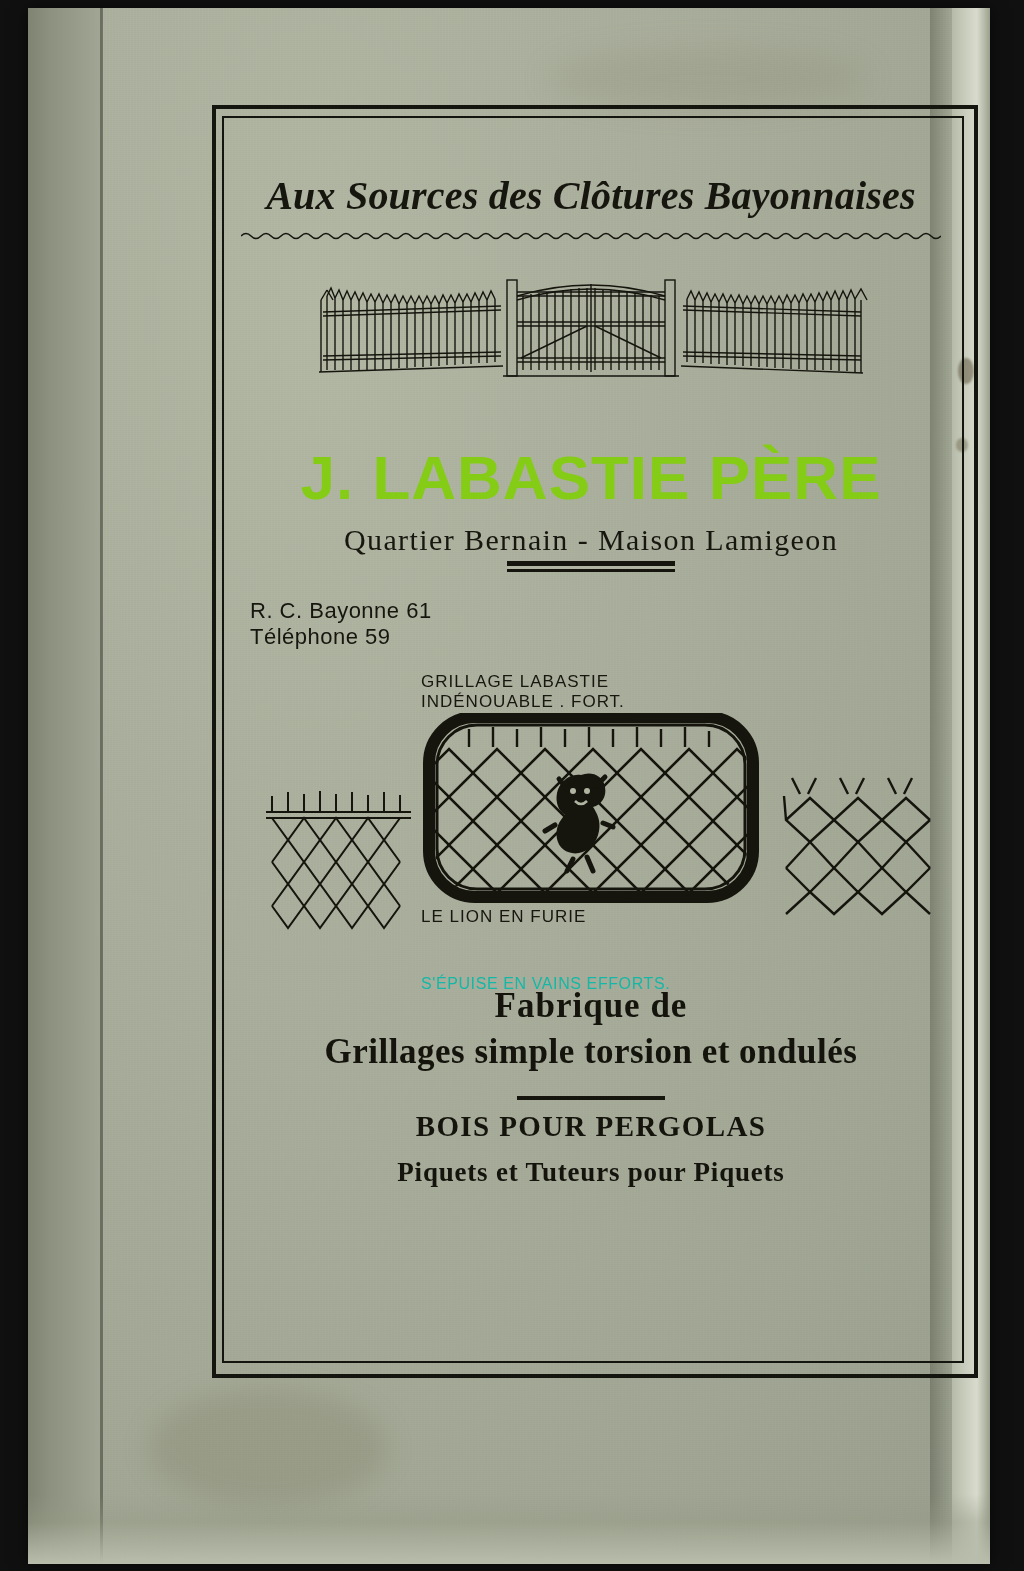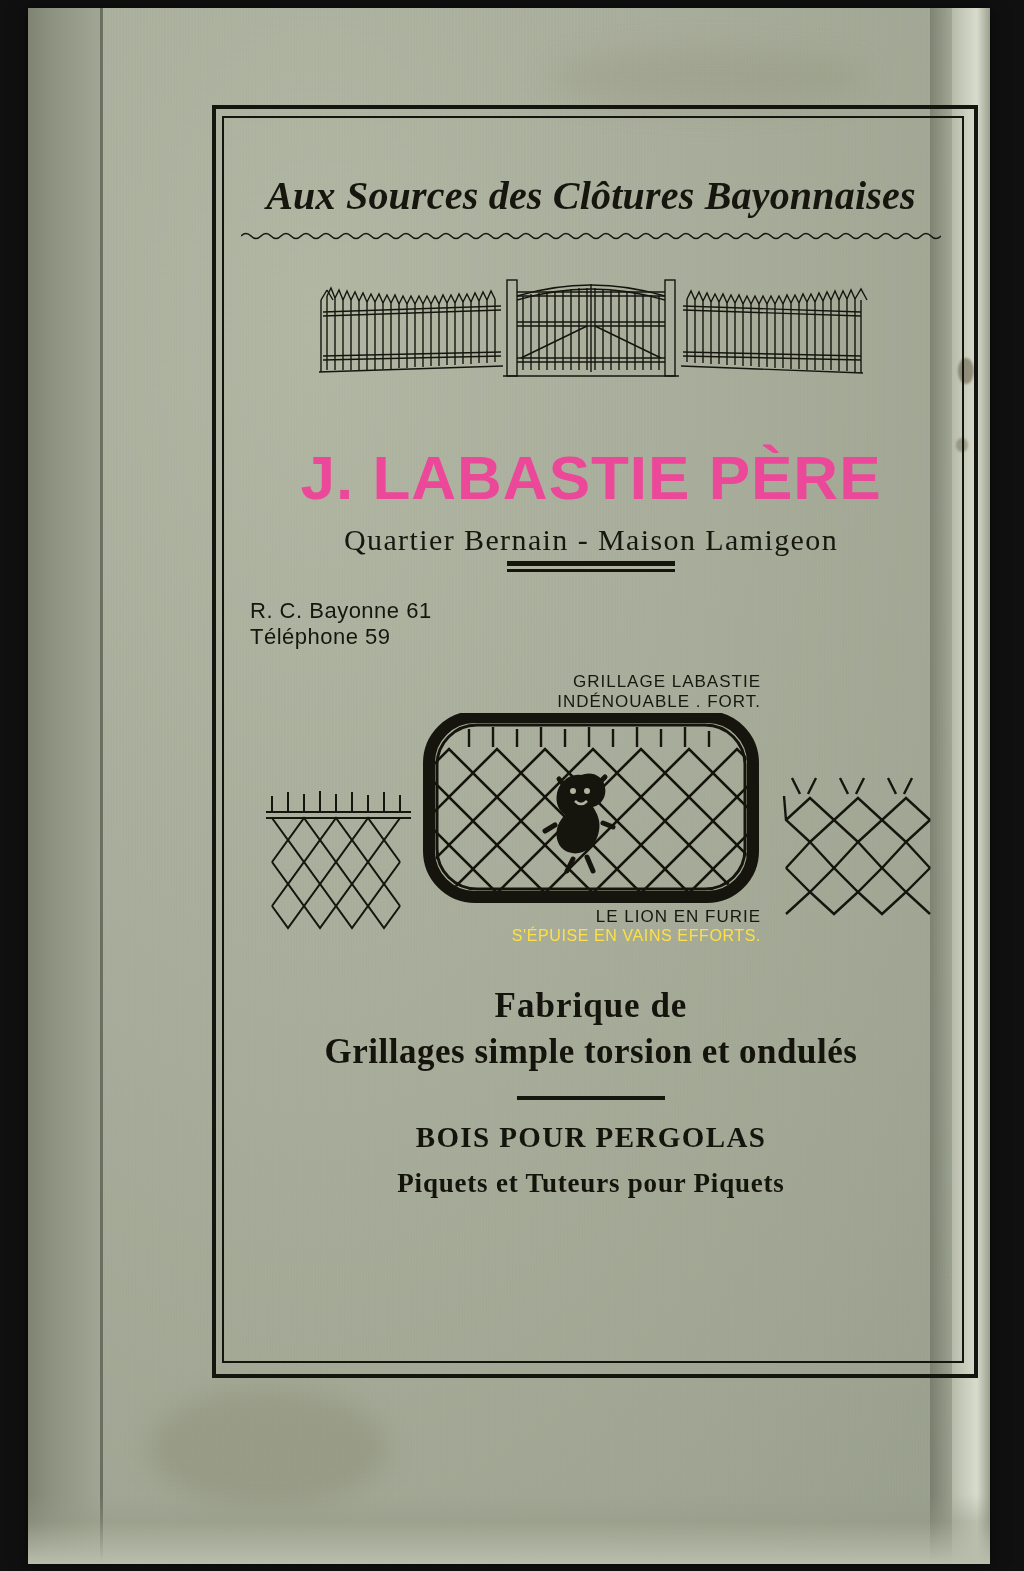--- a/index.html
+++ b/index.html
@@ -154,21 +154,21 @@
     justify-content: center;
   }
 
   
   .company {
     margin-top: 52px;
     font-family: "Liberation Sans", sans-serif;
     font-weight: bold;
     font-size: 62px;
     letter-spacing: 1px;
-    color: #ec4899;
+    color: #84cc16;
     white-space: nowrap;
   }
   .address {
     margin-top: 10px;
     font-family: "Liberation Serif", serif;
     font-size: 30px;
     letter-spacing: 1.4px;
     color: #17170f;
   }
   .city {
@@ -223,35 +223,36 @@
     position: absolute;
     right: 14px;
     top: 100px;
   }
   .lion-panel {
     position: absolute;
     left: 50%;
     transform: translateX(-50%);
     top: 0;
     width: 340px;
-    text-align: right;
+    text-align: left;
   }
   .lion-cap {
     font-family: "Liberation Sans", sans-serif;
     font-size: 17px;
     letter-spacing: 1px;
     color: #17170f;
     line-height: 1.15;
   }
   .lion-cap2 {
     font-family: "Liberation Sans", sans-serif;
     font-size: 16px;
     letter-spacing: 0.6px;
-    color: #fde047;
+    color: #14b8a6;
     line-height: 1.15;
+    margin-top: 48px;
   }
 
   .tagline1 {
     margin-top: 14px;
     font-family: "Liberation Serif", serif;
     font-weight: bold;
     font-size: 35px;
     letter-spacing: 1px;
     color: #14140d;
   }
@@ -264,21 +265,21 @@
     color: #14140d;
     white-space: nowrap;
   }
   .sep-rule {
     margin: 24px auto 0 auto;
     width: 148px;
     height: 4px;
     background: #15150e;
   }
   .bois {
-    margin-top: 21px;
+    margin-top: 10px;
     font-family: "Liberation Serif", serif;
     font-weight: bold;
     font-size: 29px;
     letter-spacing: 1.4px;
     color: #14140d;
   }
   .piquets {
     margin-top: 14px;
     font-family: "Liberation Serif", serif;
     font-weight: bold;

